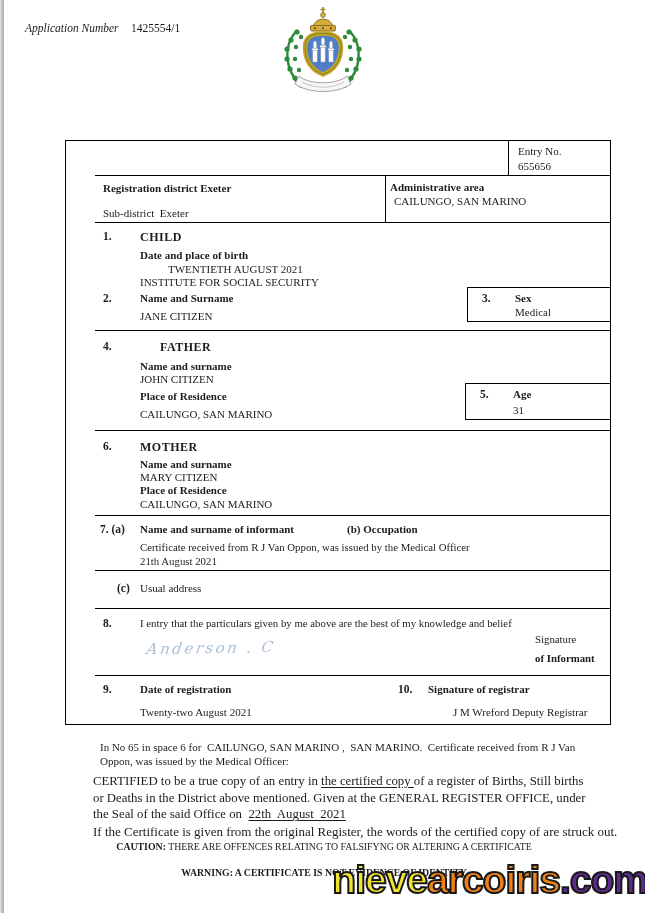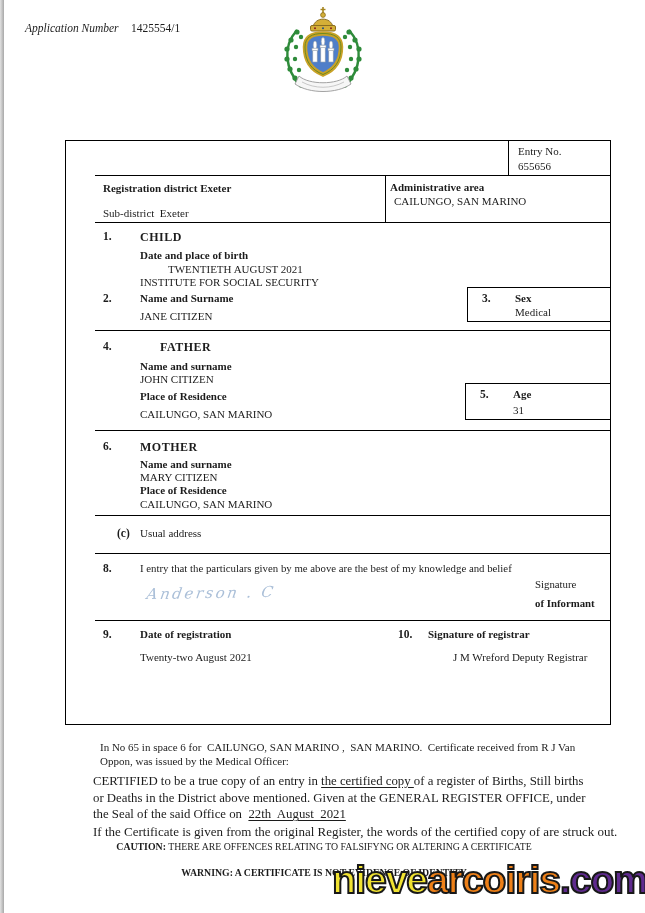--- a/index.html
+++ b/index.html
@@ -168,20 +168,27 @@
 
     <div class="trow" style="height:85px;">
       <span class="cell-line num" style="left:8px; top:9px;">6.</span>
       <span class="cell-line sec-title" style="left:45px; top:9px;">MOTHER</span>
       <span class="cell-line lbl" style="left:45px; top:27px;">Name and surname</span>
       <span class="cell-line val" style="left:45px; top:40px;">MARY CITIZEN</span>
       <span class="cell-line lbl" style="left:45px; top:53px;">Place of Residence</span>
       <span class="cell-line val" style="left:45px; top:67px;">CAILUNGO, SAN MARINO</span>
     </div>
 
+    <div class="trow" style="height:55px;">
+      <span class="cell-line num" style="left:5px; top:7px;">7. (a)</span>
+      <span class="cell-line lbl" style="left:45px; top:7px;">Name and surname of informant</span>
+      <span class="cell-line lbl" style="left:252px; top:7px;">(b) Occupation</span>
+      <span class="cell-line small" style="left:45px; top:25px;">Certificate received from R J Van Oppon, was issued by the Medical Officer</span>
+      <span class="cell-line small" style="left:45px; top:39px;">21th August 2021</span>
+    </div>
 
     <div class="trow" style="height:38px;">
       <span class="cell-line num" style="left:22px; top:11px;">(c)</span>
       <span class="cell-line val" style="left:45px; top:11px;">Usual address</span>
     </div>
 
     <div class="trow" style="height:67px;">
       <span class="cell-line num" style="left:8px; top:8px;">8.</span>
       <span class="cell-line small" style="left:45px; top:8px;">I entry that the particulars given by me above are the best of my knowledge and belief</span>
       <span class="cell-line signature" style="left: 52px; top: 30px; color: rgb(170, 191, 216);">Anderson . C</span>

